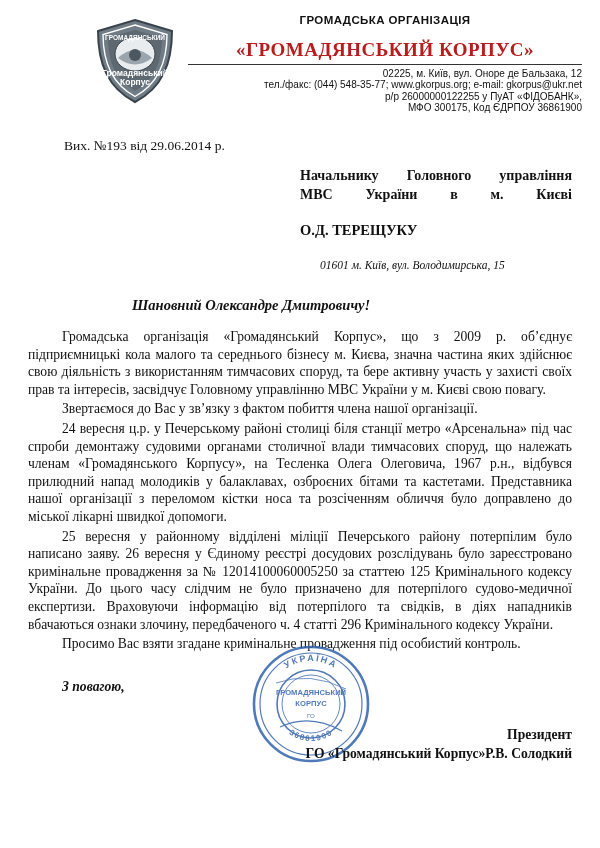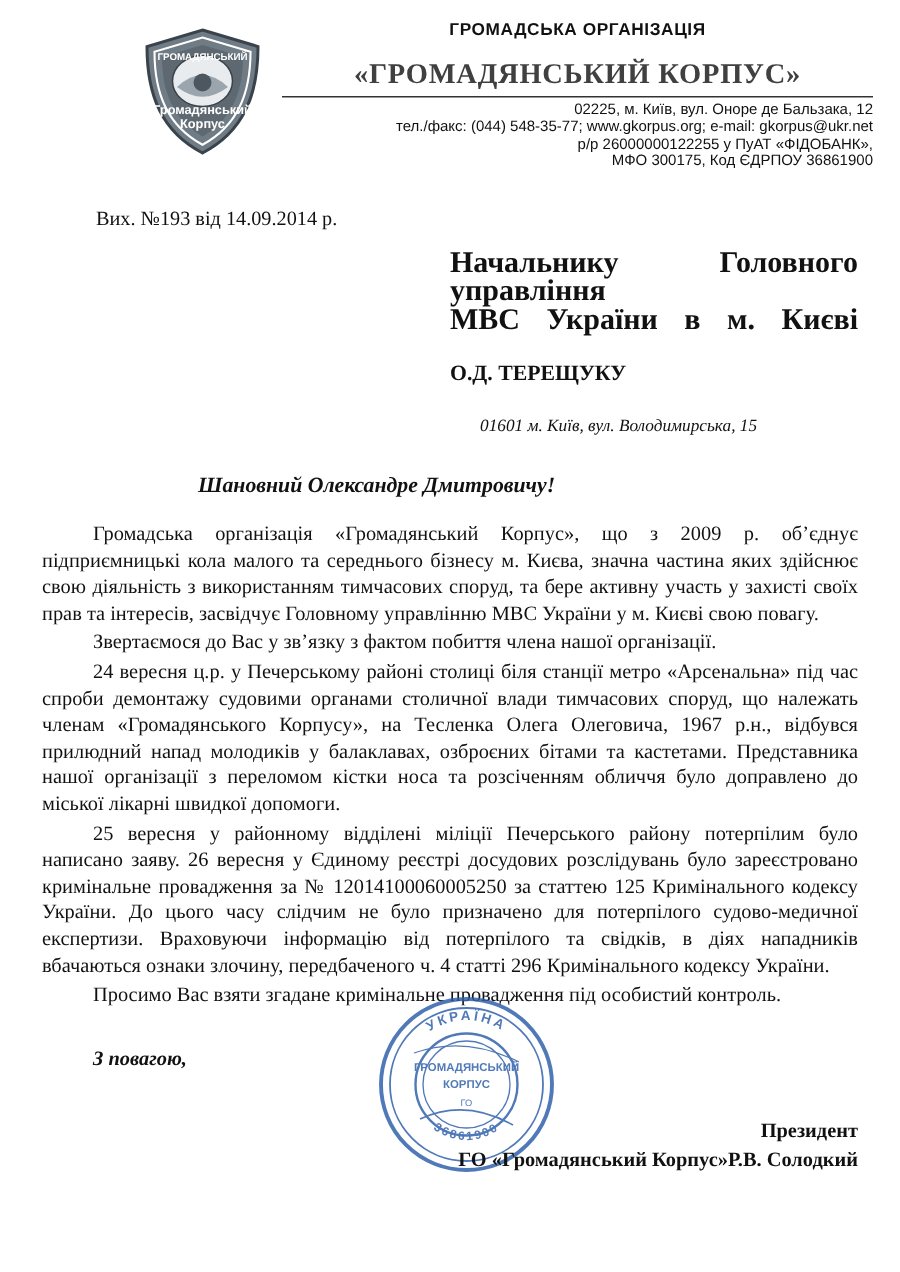--- a/index.html
+++ b/index.html
@@ -49,21 +49,21 @@
     font-size: 11.5px;
     font-weight: bold;
     letter-spacing: 0.4px;
     color: #111;
     margin-bottom: 13px;
   }
   .org-line2 {
     font-family: "Liberation Serif", serif;
     font-size: 19px;
     font-weight: bold;
-    color: #404040;
+    color: #b91c1c;
     letter-spacing: 0.5px;
     margin-bottom: 3px;
     white-space: nowrap;
   }
   .rule {
     border: 0;
     border-top: 1.2px solid #333;
     margin: 2px 0 3px 0;
   }
   .contact {
@@ -82,21 +82,21 @@
     font-size: 13.5px;
     margin-top: 20px;
     margin-left: 36px;
   }
   .addressee {
     margin-top: 12px;
     margin-left: 272px;
     font-family: "Liberation Serif", serif;
   }
   .addr-l1, .addr-l2 {
-    font-size: 20px;
+    font-size: 14px;
     font-weight: bold;
     line-height: 19px;
     text-align: justify;
     text-align-last: justify;
   }
   .addr-name {
     font-size: 14.5px;
     font-weight: bold;
     margin-top: 18px;
   }
@@ -193,21 +193,21 @@
         <div>02225, м. Київ, вул. Оноре де Бальзака, 12</div>
         <div>тел./факс: (044) 548-35-77; www.gkorpus.org; e-mail: gkorpus@ukr.net</div>
         <div>р/р 26000000122255 у ПуАТ «ФІДОБАНК»,</div>
         <div>МФО 300175, Код ЄДРПОУ 36861900</div>
       </div>
     </div>
   </div>
 
   <div class="content">
 
-    <div class="outgoing">Вих. №193 від  14.09.2014 р.</div>
+    <div class="outgoing">Вих. №193 від  29.06.2014 р.</div>
 
     <div class="addressee">
       <div class="addr-l1">Начальнику Головного управління</div>
       <div class="addr-l2">МВС України в м. Києві</div>
       <div class="addr-name">О.Д. ТЕРЕЩУКУ</div>
       <div class="addr-addr">01601 м. Київ, вул. Володимирська, 15</div>
     </div>
 
     <div class="salutation">Шановний Олександре Дмитровичу!</div>
 

